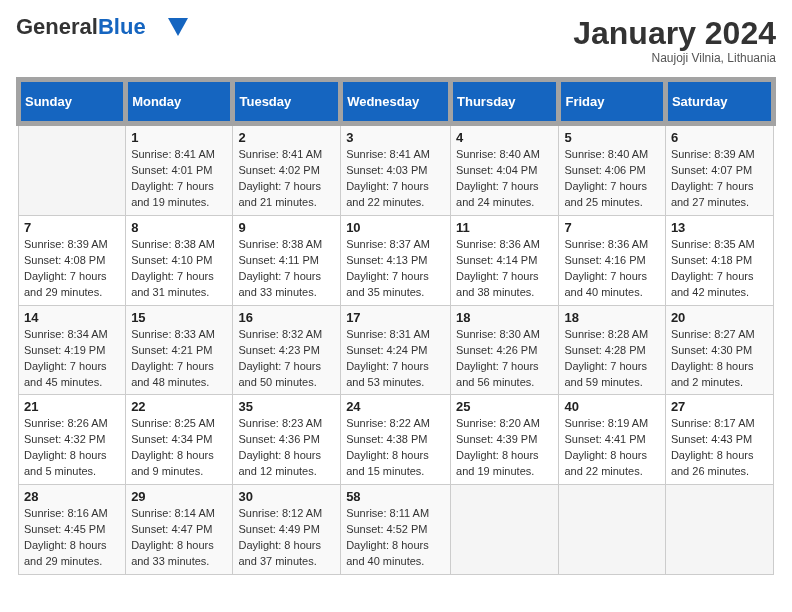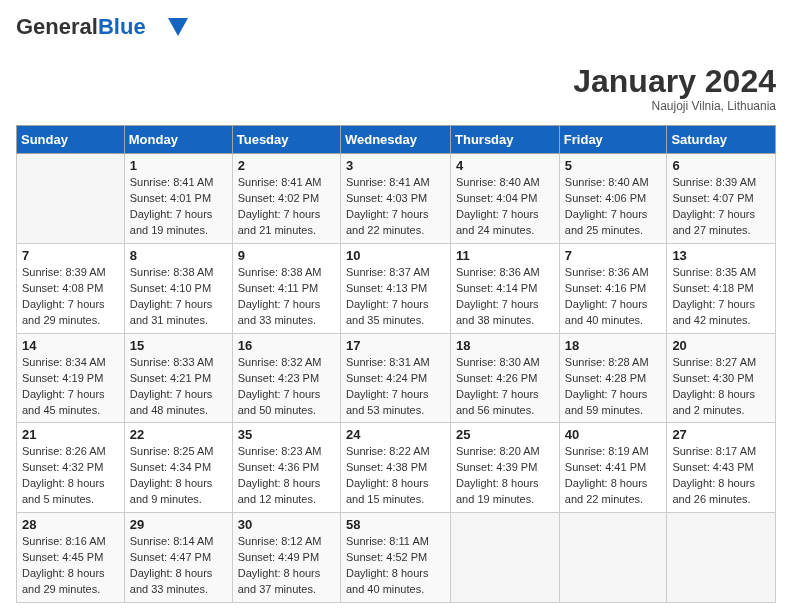--- a/index.html
+++ b/index.html
@@ -24,45 +24,44 @@
     .logo-text {
       font-size: 22px;
       font-weight: bold;
       color: #333;
       line-height: 1;
     }
     .logo-text span.general { color: #333; }
     .logo-text span.blue { color: #1565C0; }
     .title-block {
       text-align: right;
-      margin-top: 48px;
     }
     .month-title {
       font-size: 32px;
       font-weight: bold;
       color: #333;
       line-height: 1.1;
     }
     .location-title {
       font-size: 12px;
       color: #555;
     }
     table {
       width: 100%;
       border-collapse: collapse;
       font-size: 11px;
     }
     thead th {
       background-color: #1565C0;
       color: #fff;
-      padding: 6px 4px;
+      padding: 12px 4px;
       text-align: left;
       font-size: 13px;
       font-weight: bold;
-      border: 1px solid #a3a3a3;
+      border: 5px solid #a3a3a3;
     }
     tbody td {
       border: 1px solid #ccc;
       vertical-align: top;
       padding: 4px 5px;
       width: 113px;
       min-height: 70px;
       background: #fff;
     }
     tbody tr:nth-child(odd) td {

